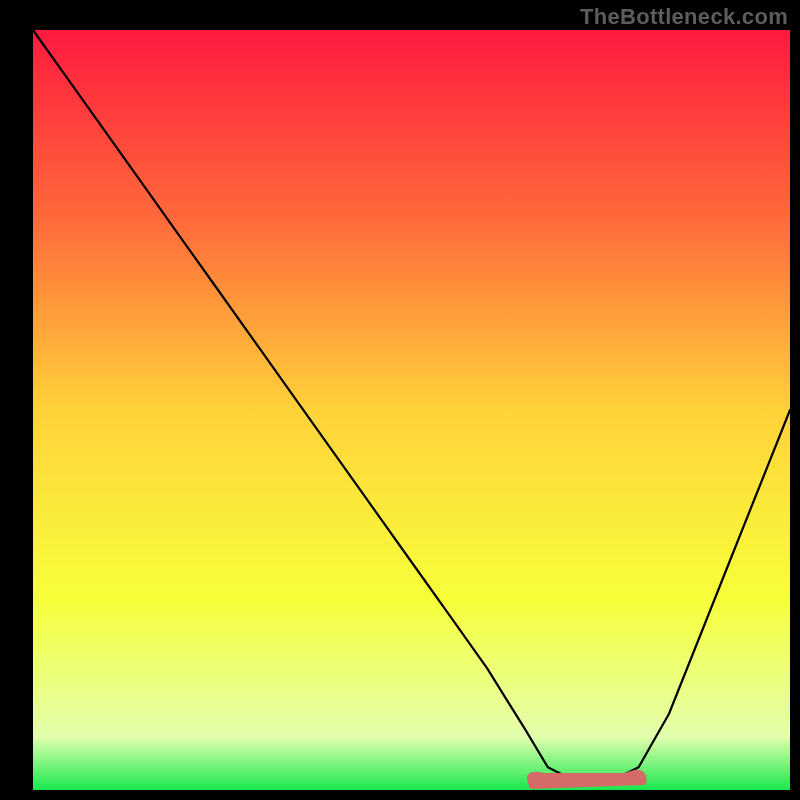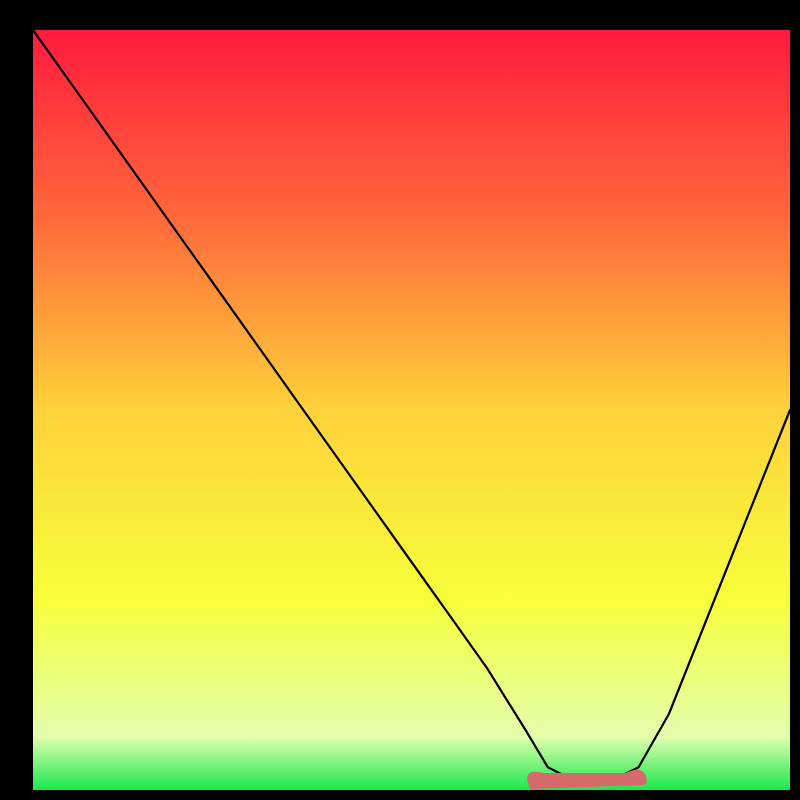--- a/index.html
+++ b/index.html
@@ -28,20 +28,21 @@
     z-index: 10;
   }
   svg {
     display: block;
   }
 </style>
 </head>
 <body>
 
 <div class="frame">
+  <div class="watermark">TheBottleneck.com</div>
   <svg id="chart-svg" width="800" height="800" viewBox="0 0 800 800">
     <defs>
       <linearGradient id="bg-grad" x1="0" y1="0" x2="0" y2="1">
           <stop offset="0%" stop-color="#ff1a3f"></stop>
           <stop offset="25%" stop-color="#ff6a3a"></stop>
           <stop offset="50%" stop-color="#ffd23a"></stop>
           <stop offset="75%" stop-color="#f7ff3a"></stop>
           <stop offset="93%" stop-color="#e3ffae"></stop>
           <stop offset="100%" stop-color="#19e84e"></stop>
         </linearGradient>

